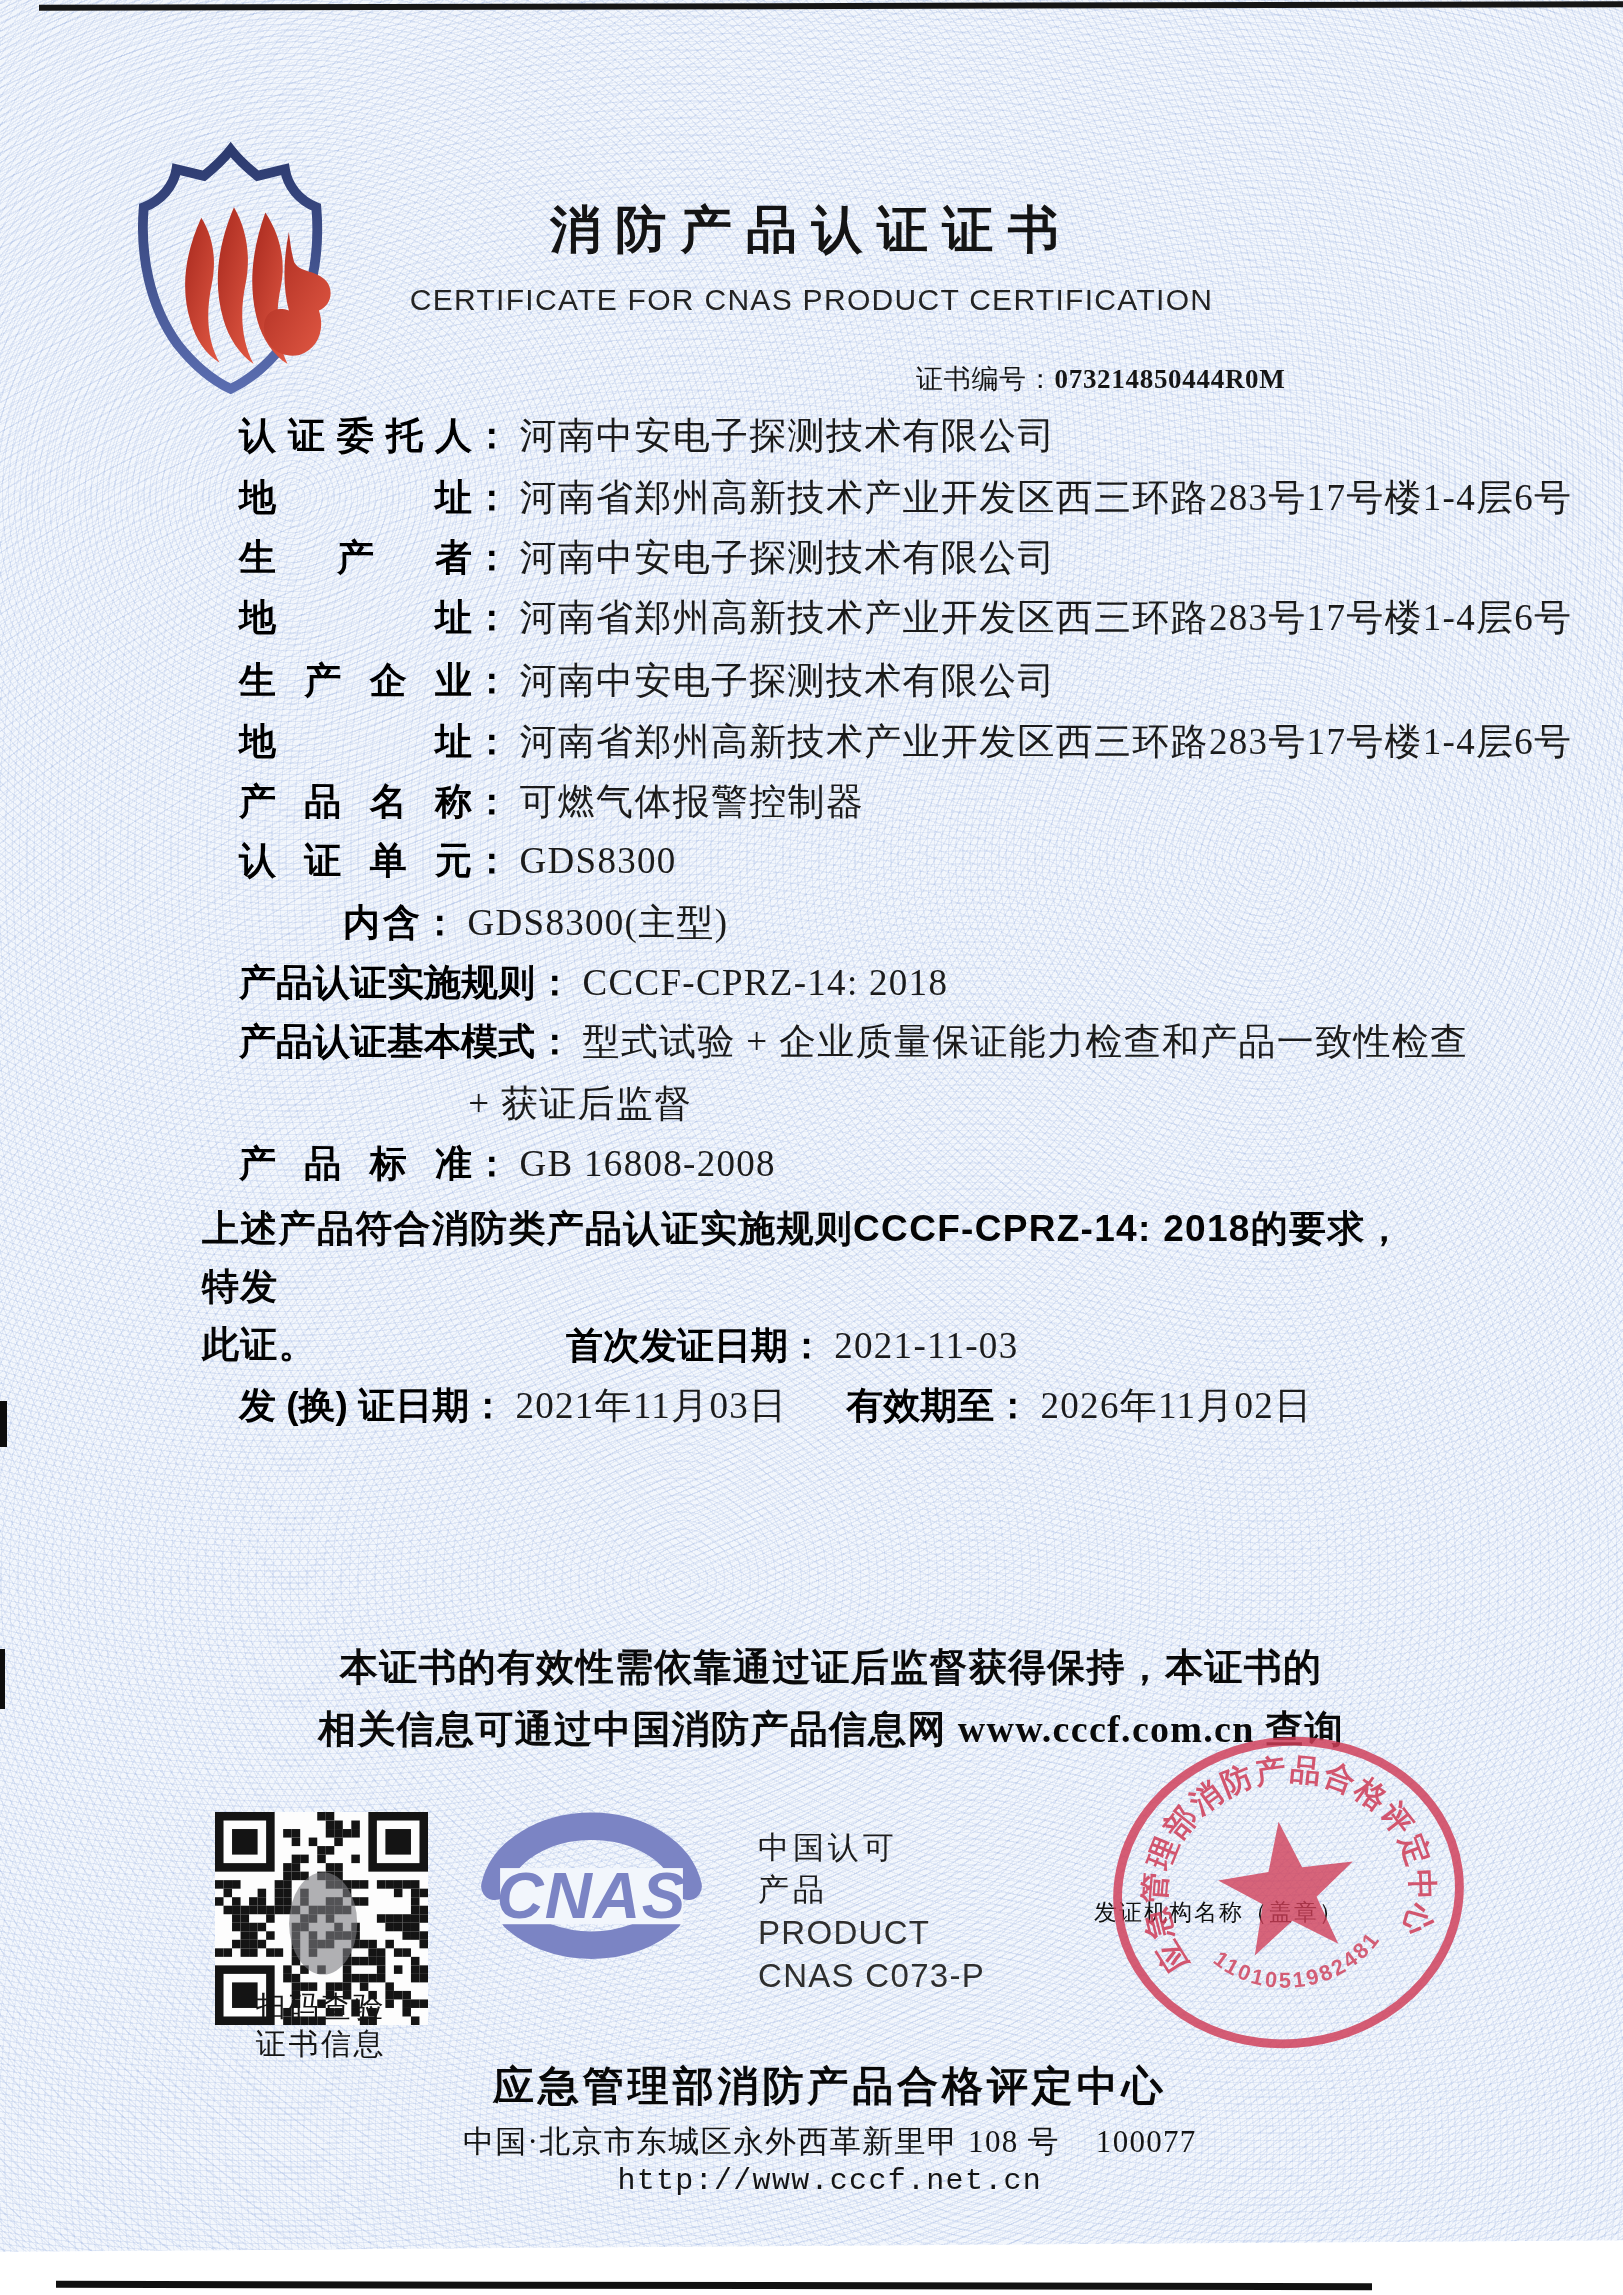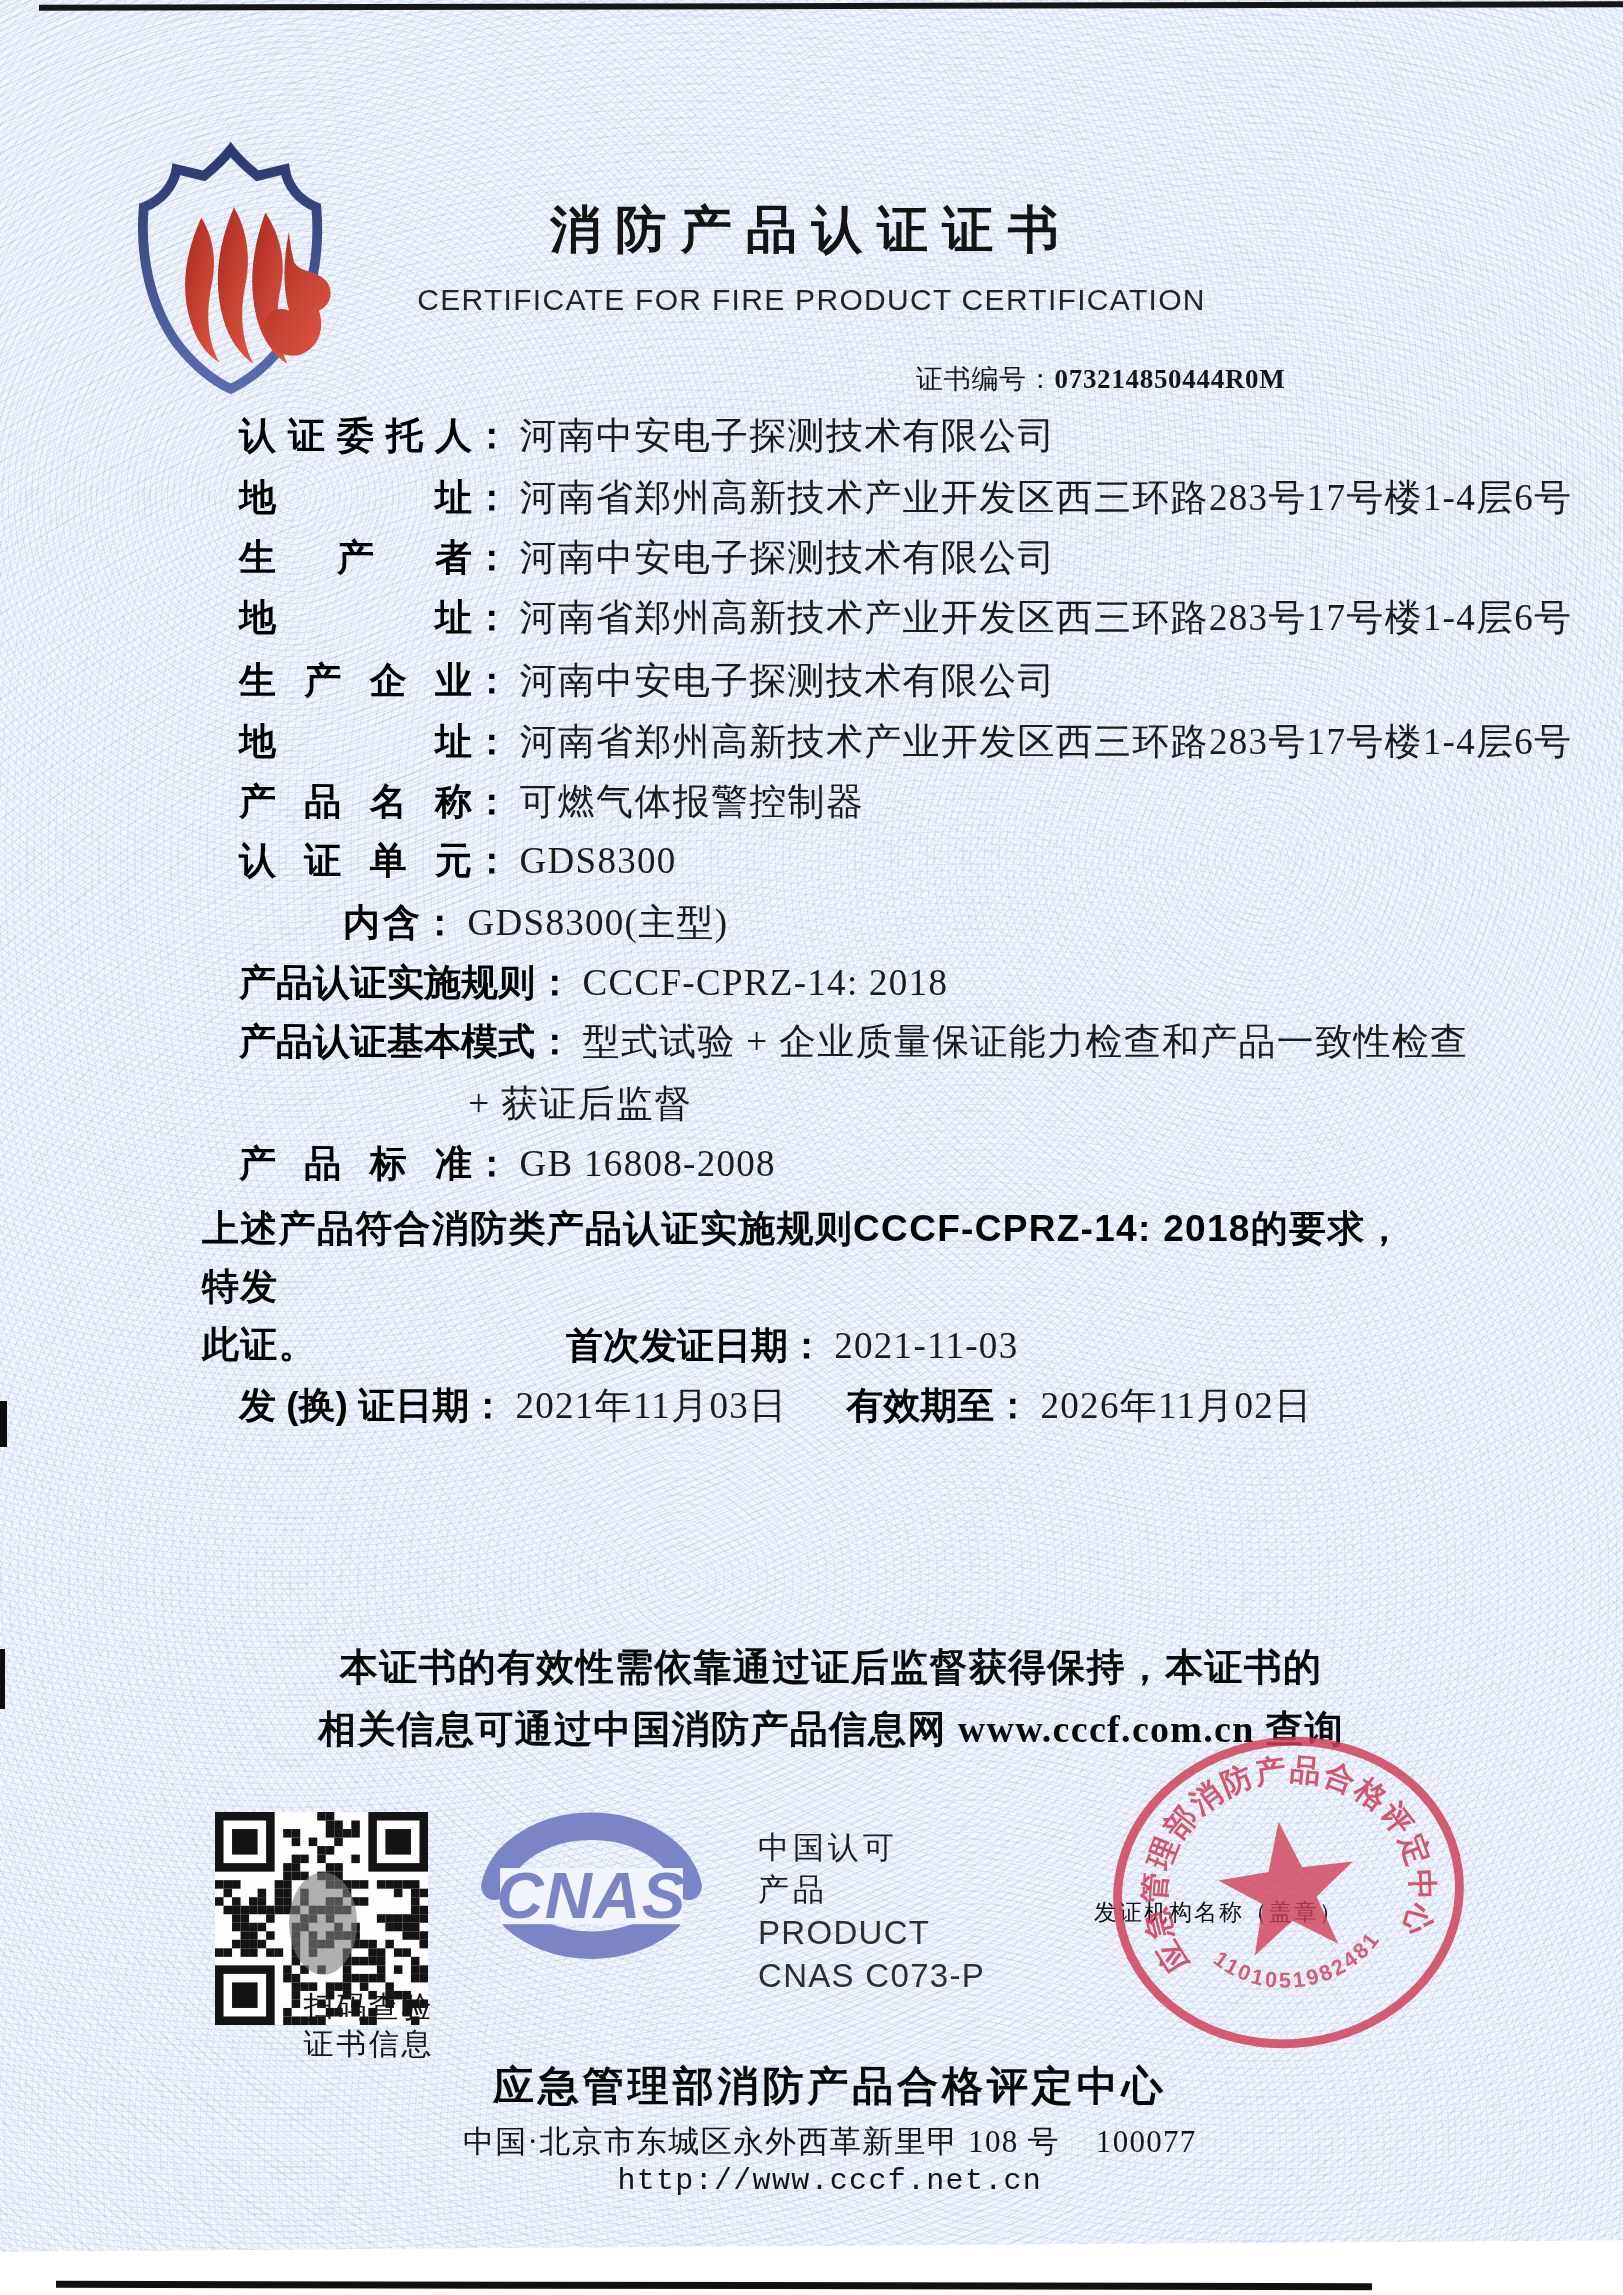--- a/index.html
+++ b/index.html
@@ -55,21 +55,21 @@
   .gap90{display:inline-block;width:59px;}
 
   .notice{
     position:absolute;left:50%;transform:translateX(calc(-50% + 19.6px));
     font-size:38px;font-weight:bold;font-family:"Liberation Serif",serif;
     color:#0a0a0a;white-space:nowrap;letter-spacing:1.3px;
   }
   .n1{top:1642px;} .n2{top:1704px;}
 
   .qr{position:absolute;left:215px;top:1812px;width:213px;height:213px;}
-  .qr-cap{position:absolute;left:208px;width:226px;text-align:right;font-size:30px;
+  .qr-cap{position:absolute;left:208px;width:226px;text-align:center;font-size:30px;
     font-family:Liberation Sans, sans-serif;color:#151515;letter-spacing:2.6px;}
   .qc1{top:1987px;} .qc2{top:2024px;}
 
   .cnas-logo{position:absolute;left:480px;top:1808px;width:223px;height:175px;}
   .cnas-text{position:absolute;left:758px;top:1827px;font-size:31px;color:#1c1c1c;}
   .cnas-text .zh{font-family:"Liberation Serif",serif;letter-spacing:3.9px;line-height:42px;}
   .cnas-text .en{font-family:"Liberation Sans",sans-serif;color:#2e2e2e;font-size:33px;line-height:43px;letter-spacing:1.3px;}
 
   .seal-hint{position:absolute;left:1094px;top:1897px;font-size:23px;
     font-family:"Liberation Serif",serif;color:#101010;letter-spacing:2px;white-space:nowrap;}
@@ -103,21 +103,21 @@
     <path d="M30,112 C56,102 76,80 80,54 L122,64 C142,48 152,38 163,24 C174,38 184,48 204,64 L246,54
              C250,80 268,102 294,112 C300,182 288,262 244,322 C214,360 184,380 163,390
              C142,380 112,360 82,322 C38,262 24,182 30,112 Z" fill="none" stroke="url(#shg)" stroke-width="15"></path>
     <path d="M118,128 C96,176 84,232 102,288 C110,314 124,336 146,350 C128,318 124,278 134,230 C141,196 138,160 118,128 Z" fill="url(#flg)"></path>
     <path d="M168,112 C146,164 134,224 152,284 C160,312 176,336 198,352 C180,318 176,276 186,228 C193,192 190,150 168,112 Z" fill="url(#flg)"></path>
     <path d="M216,120 C198,170 188,228 204,286 C212,314 228,338 250,352 C234,318 230,278 240,232 C247,196 240,156 216,120 Z" fill="url(#flg)"></path>
     <path d="M252,150 C244,190 242,232 252,270 C226,262 212,278 214,300 C216,326 240,344 268,338 C296,330 308,300 298,270 C318,262 322,236 306,222 C290,208 268,212 260,196 C256,182 254,166 252,150 Z" fill="url(#flg)"></path>
   </svg>
 
   <div class="title">消防产品认证证书</div>
-  <div class="subtitle">CERTIFICATE FOR FIRE PRODUCT CERTIFICATION</div>
+  <div class="subtitle">CERTIFICATE FOR CNAS PRODUCT CERTIFICATION</div>
 
   <div class="certno">
     <span>证书编号：</span><b>073214850444R0M</b>
   </div>
 
   <div class="row" style="top:411px">
     <span class="lab">认证委托人</span>
       <span class="colon">：</span>
     <span class="val">河南中安电子探测技术有限公司</span>
   </div>

